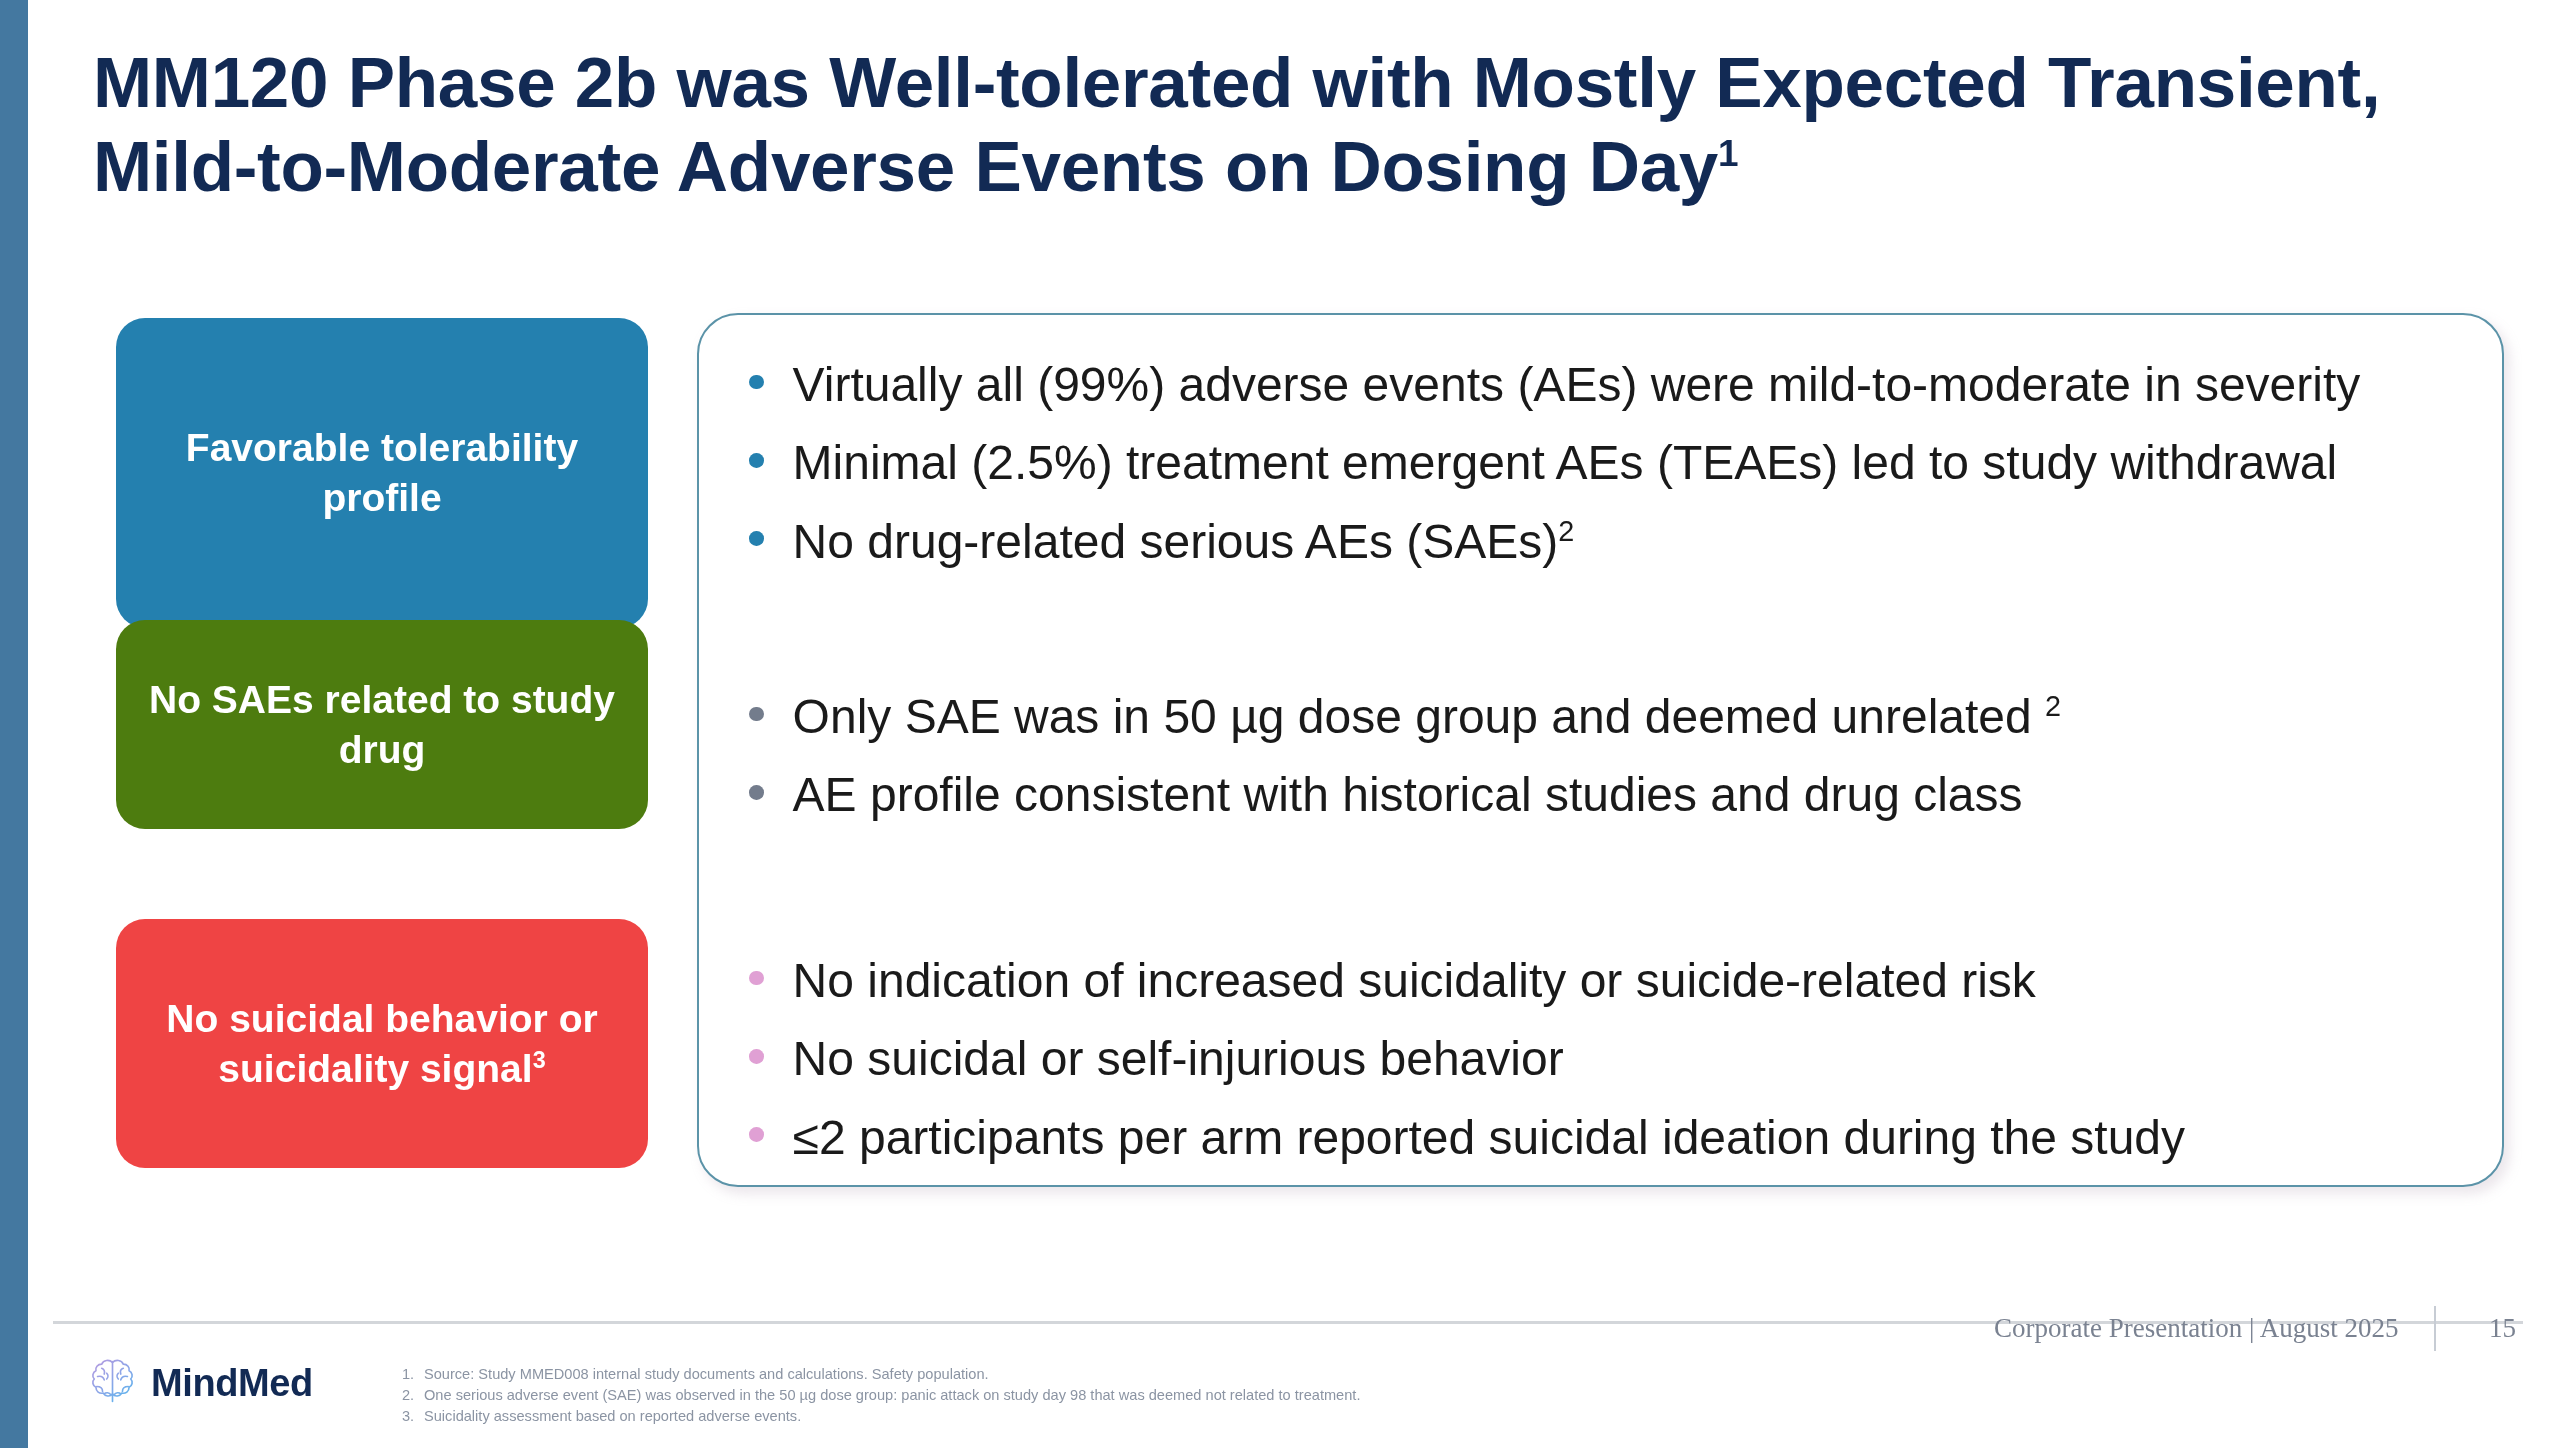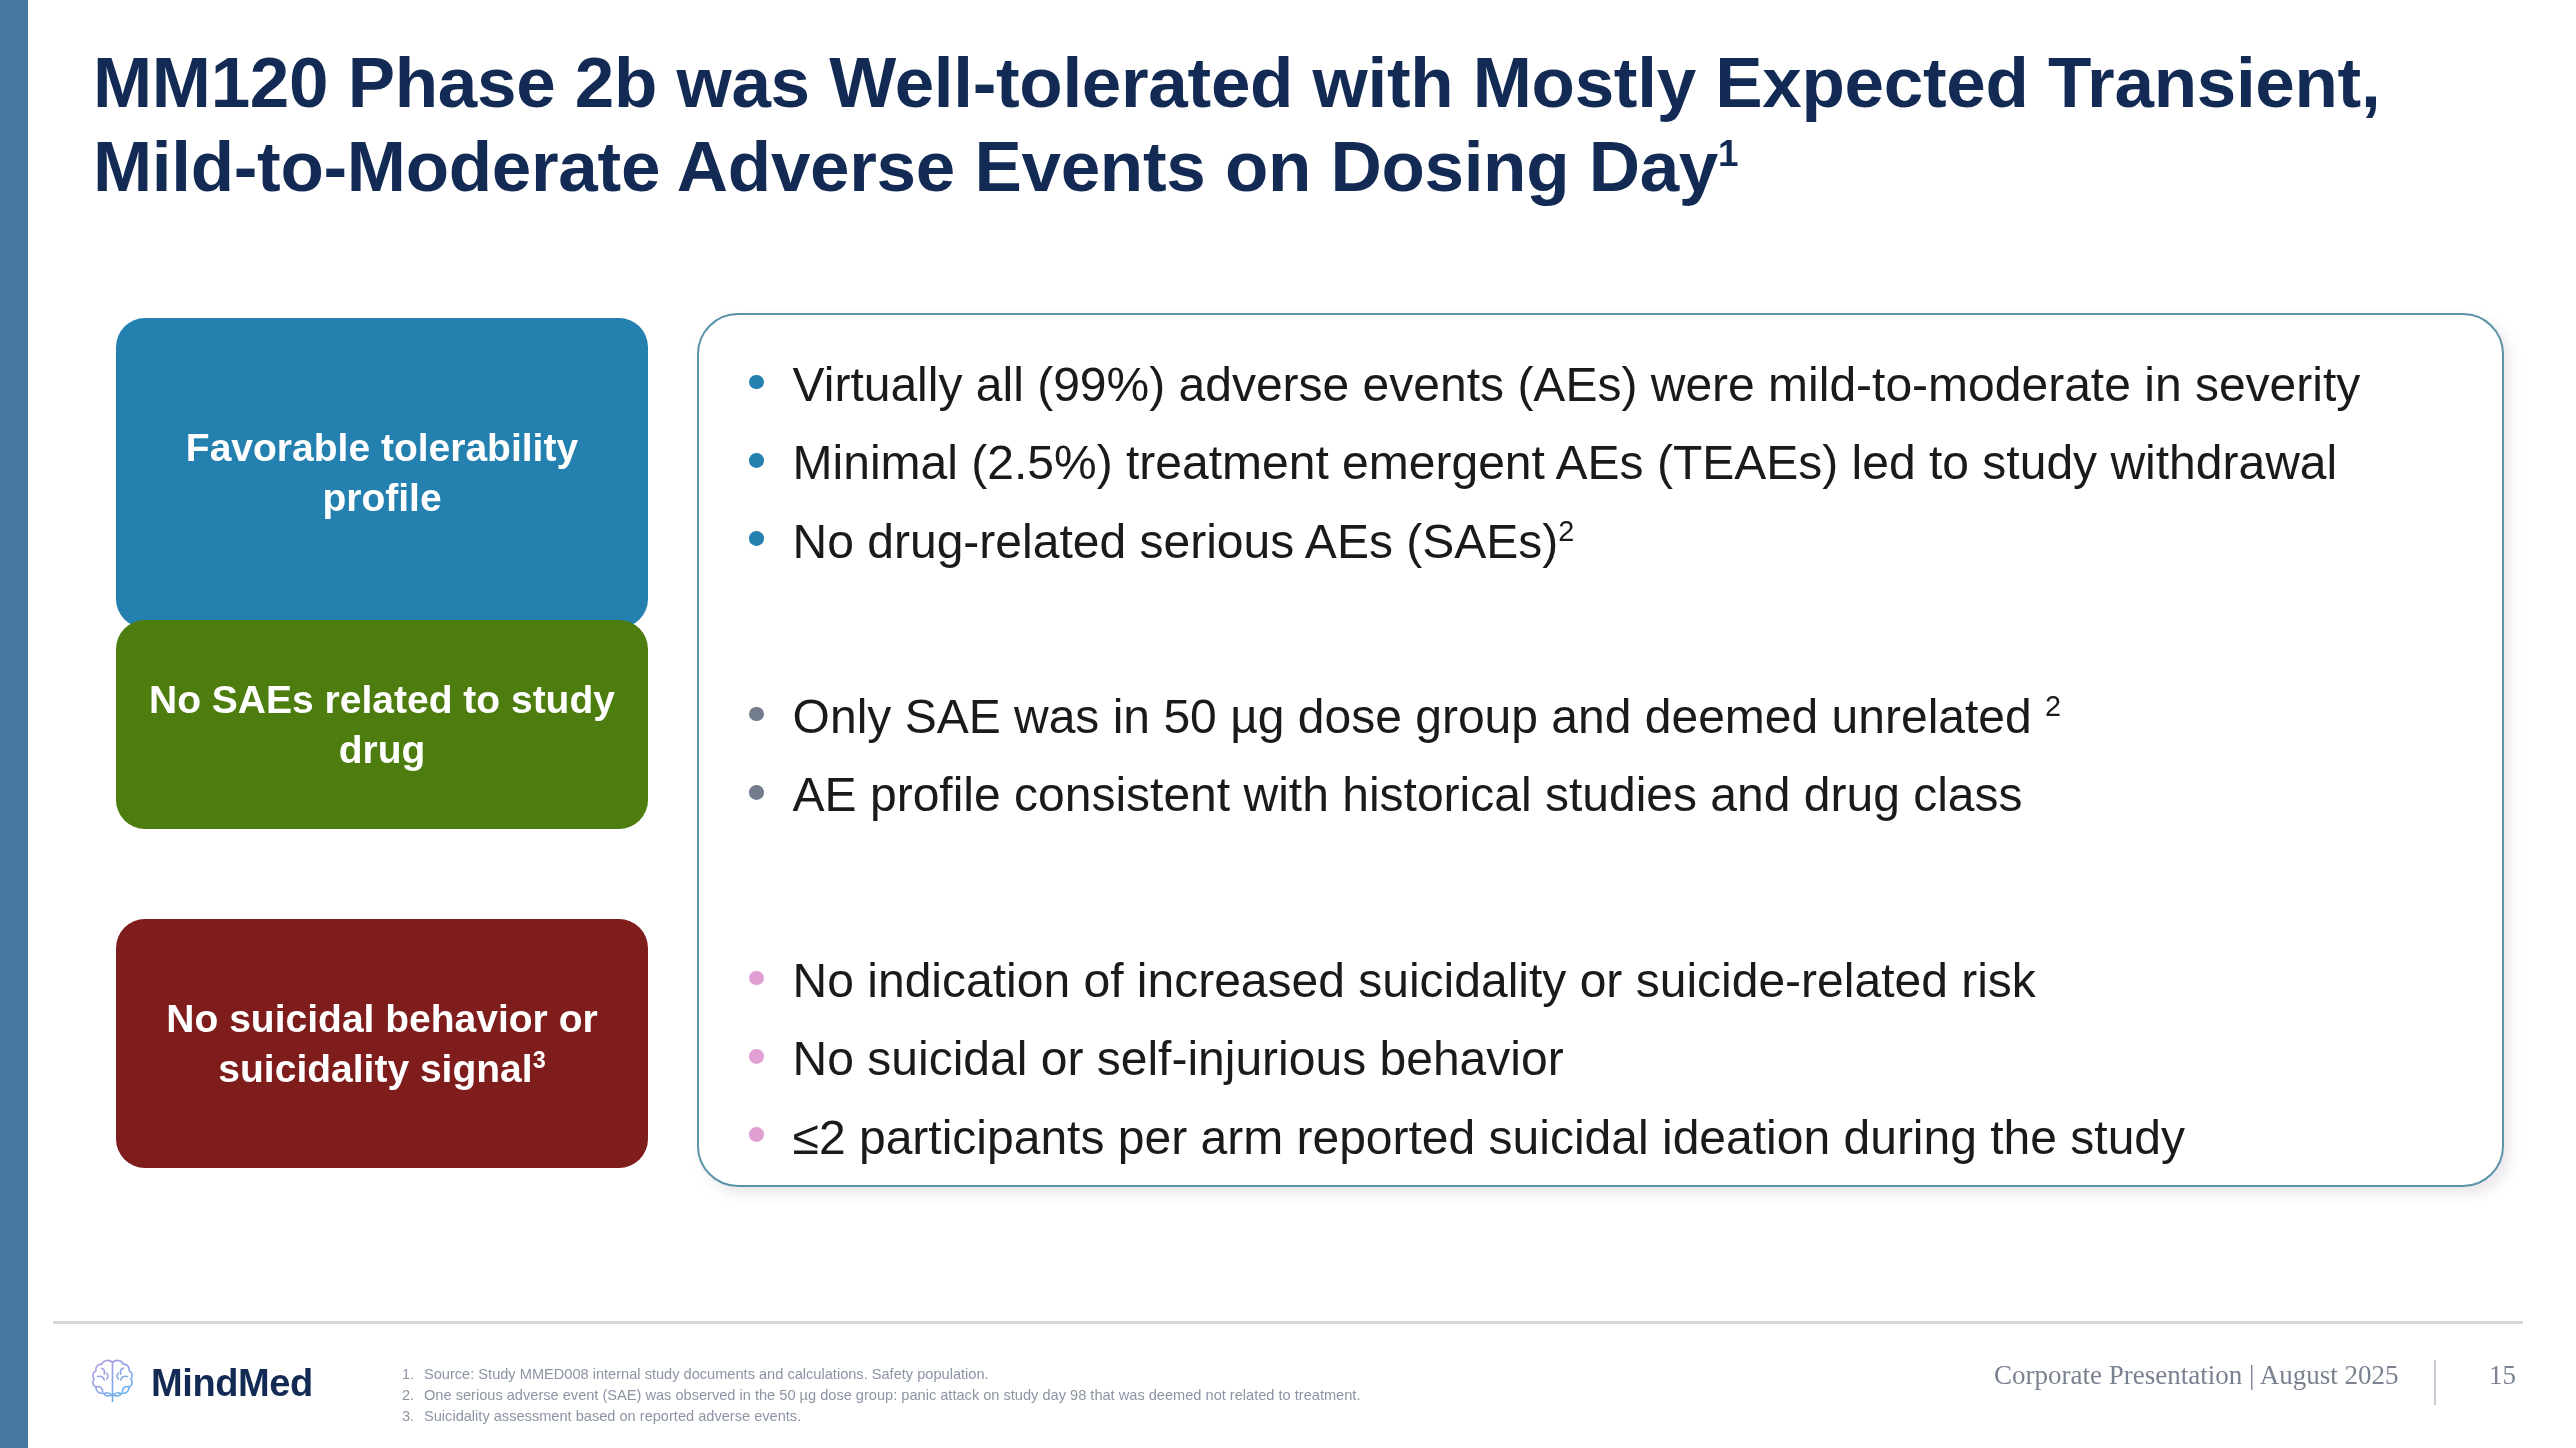--- a/index.html
+++ b/index.html
@@ -60,21 +60,21 @@
     padding: 0 20.6px;
     box-sizing: border-box;
   }
   .pill sup {
     font-size: 0.6em;
     vertical-align: super;
     line-height: 0;
   }
   .pill-blue  { top: 318px;  height: 310px; background: #2480af; }
   .pill-gray  { top: 620px;  height: 209px; background: #4d7c0f; }
-  .pill-pink  { top: 919px; height: 249px; background: #7f1d1d; }
+  .pill-pink  { top: 919px; height: 249px; background: #ef4444; }
 
   
   .panel {
     position: absolute;
     left: 697px;
     top: 313px;
     width: 1807px;
     height: 874px;
     border: 2.6px solid #5b93a8;
     border-radius: 41px;
@@ -157,22 +157,23 @@
     display: flex;
   }
   .footnote-num {
     width: 22px;
     flex: 0 0 auto;
   }
 
   .footer-right {
     position: absolute;
     right: 53px;
-    top: 1360px;
-    display: flex;
+    top: 1306px;
+    display: flex;
+    align-items: center;
     font-family: "Liberation Serif", serif;
     color: #7a8291;
     font-size: 27px;
   }
   .footer-meta { padding-right: 36px; }
   .footer-divider {
     width: 1.7px;
     height: 45px;
     background: #c7ccd4;
   }

